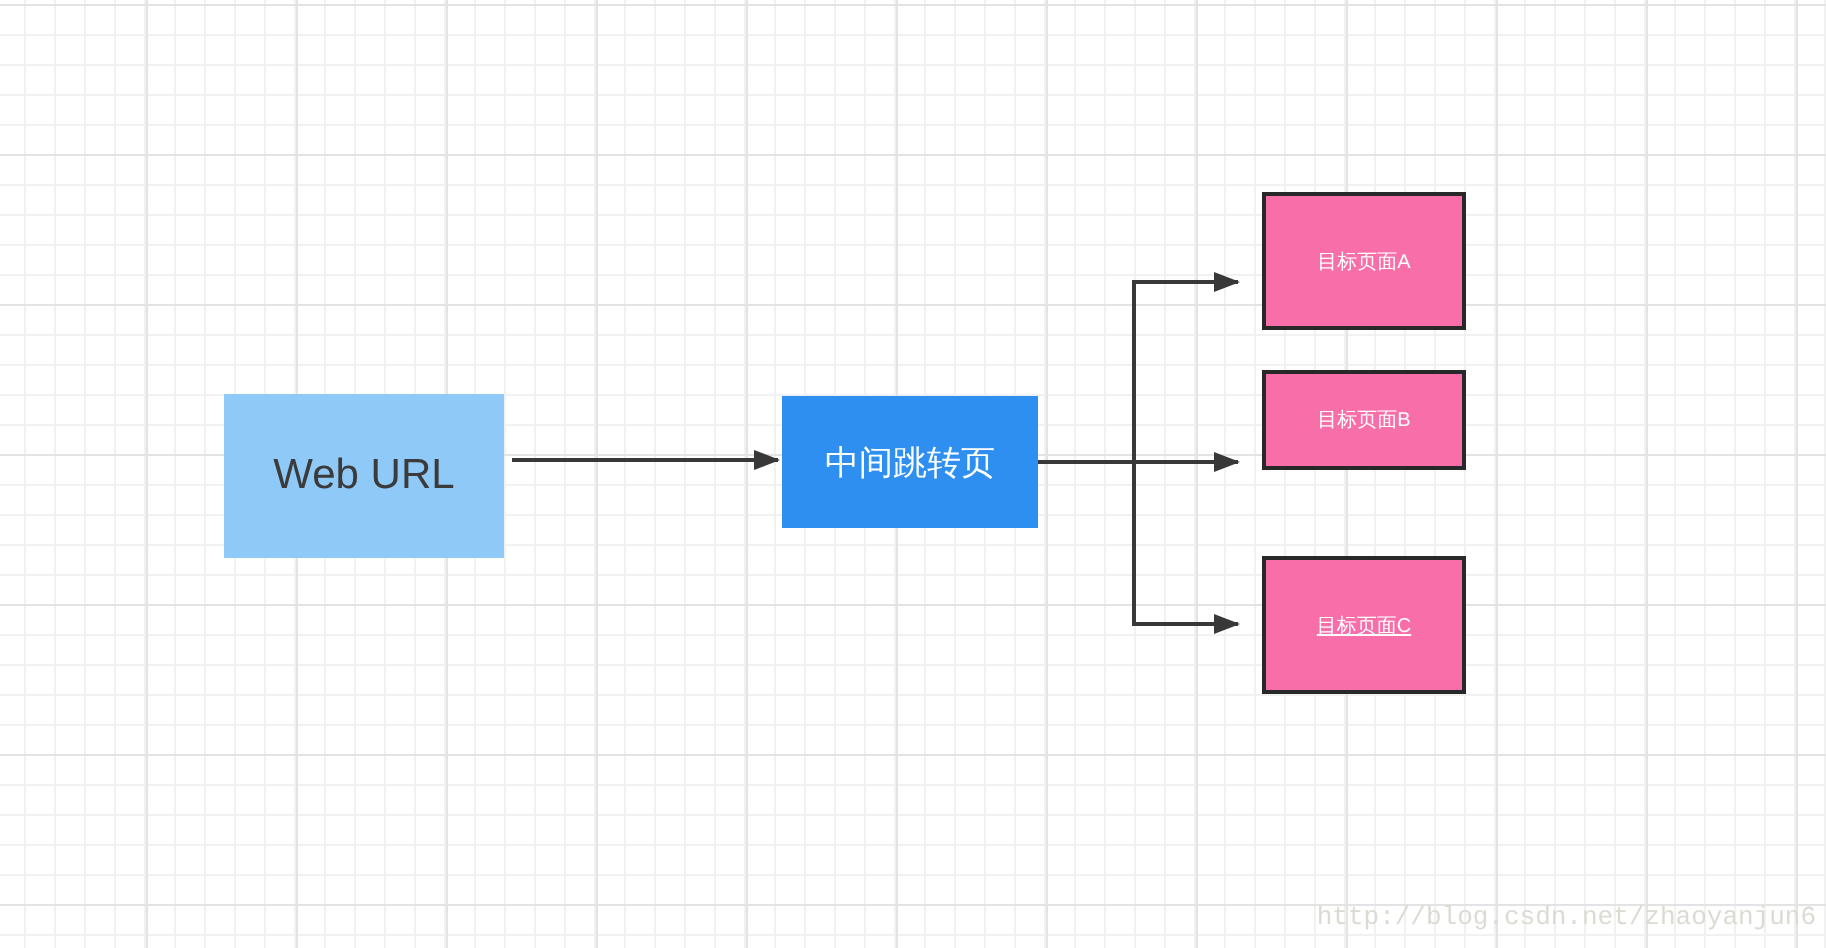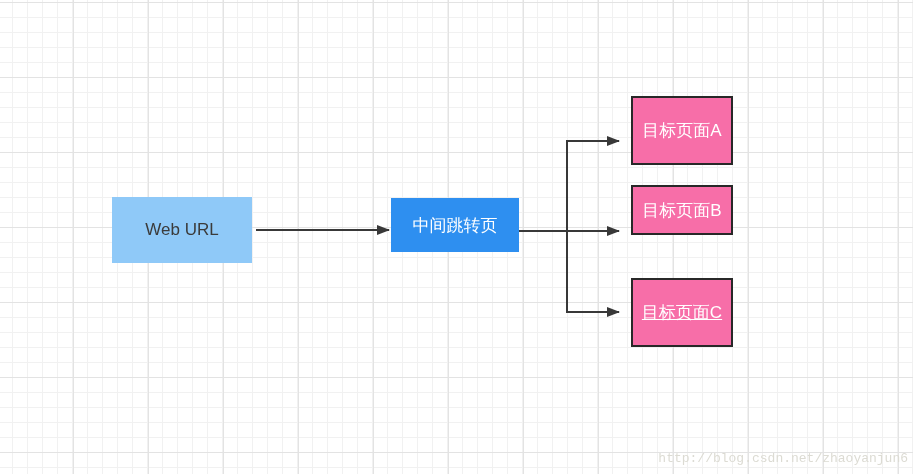--- a/index.html
+++ b/index.html
@@ -43,42 +43,42 @@
     display: flex;
     align-items: center;
     justify-content: center;
     text-align: center;
     user-select: none;
   }
   .node-weburl {
     left: 112px;
     top: 197px;
     width: 140px;
-    height: 66px;
+    height: 82px;
     background: #8fc9f8;
     color: #3b3b3b;
-    font-size: 17px;
+    font-size: 21px;
   }
   .node-jump {
     left: 391px;
     top: 198px;
     width: 128px;
-    height: 54px;
+    height: 66px;
     background: #2e8ff0;
     color: #ffffff;
     font-size: 17px;
   }
   .node-target {
     left: 631px;
     width: 102px;
     height: 69px;
     background: #f76ea8;
     border: 2px solid #282828;
     color: #ffffff;
-    font-size: 17px;
+    font-size: 10px;
   }
   .node-target-a { top: 96px; }
   .node-target-b { top: 185px; height: 50px; }
   .node-target-c { top: 278px; text-decoration: underline; }
   .watermark {
     position: absolute;
     right: 5px;
     bottom: 8px;
     font-family: "Liberation Mono", "DejaVu Sans Mono", monospace;
     font-size: 13px;

